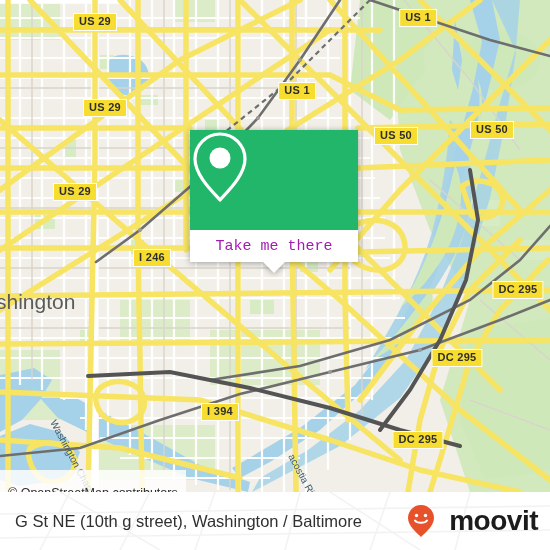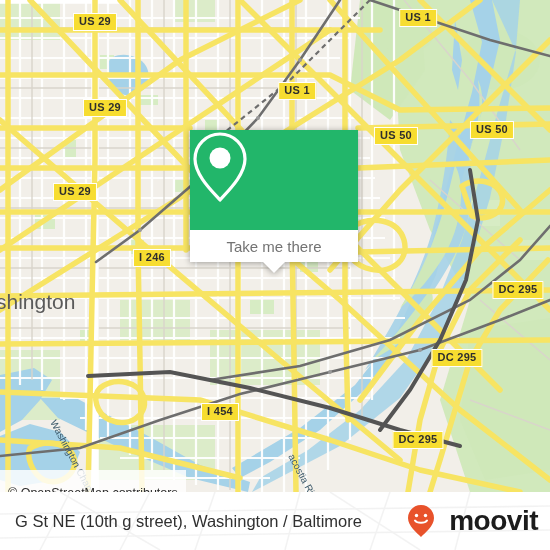--- a/index.html
+++ b/index.html
@@ -61,22 +61,22 @@
     height:100px;
     background:#22b66a;
     display:flex;align-items:center;justify-content:center;
   }
   .popup-body{
     height:32px;
     background:#ffffff;
     display:flex;align-items:center;justify-content:center;
   }
   .popup-body span{
-    color:#737373;font-size:15px;
-    font-family:Liberation Sans, sans-serif;
+    color:#a21caf;font-size:15px;
+    font-family:Liberation Mono, monospace;
     text-align:center;
   }
   .popup-tail{
     position:absolute;left:50%;top:132px;
     width:0;height:0;margin-left:-11px;
     border-left:11px solid transparent;
     border-right:11px solid transparent;
     border-top:11px solid #ffffff;
   }
 
@@ -328,21 +328,21 @@
     <div class="shield" style="left:95px;top:22px;">US 29</div>
     <div class="shield" style="left:297px;top:91px;">US 1</div>
     <div class="shield" style="left:418px;top:18px;">US 1</div>
     <div class="shield" style="left:396px;top:136px;">US 50</div>
     <div class="shield" style="left:492px;top:130px;">US 50</div>
     <div class="shield" style="left:105px;top:108px;">US 29</div>
     <div class="shield" style="left:75px;top:192px;">US 29</div>
     <div class="shield" style="left:152px;top:258px;">I 246</div>
     <div class="shield" style="left:518px;top:290px;">DC 295</div>
     <div class="shield" style="left:457px;top:358px;">DC 295</div>
-    <div class="shield" style="left:220px;top:412px;">I 454</div>
+    <div class="shield" style="left:220px;top:412px;">I 394</div>
     <div class="shield" style="left:418px;top:440px;">DC 295</div>
 
     <div class="place-label" style="left:-4px;top:302px;">shington</div>
 
     <div class="river-label" style="left:58px;top:418px;transform:rotate(62deg);transform-origin:left top;">Washington Chan</div>
     <div class="river-label" style="left:296px;top:452px;transform:rotate(62deg);transform-origin:left top;">acostia River</div>
 
     <div class="popup">
       <div class="popup-head">
         <svg width="60" height="74" viewBox="0 0 60 74">

